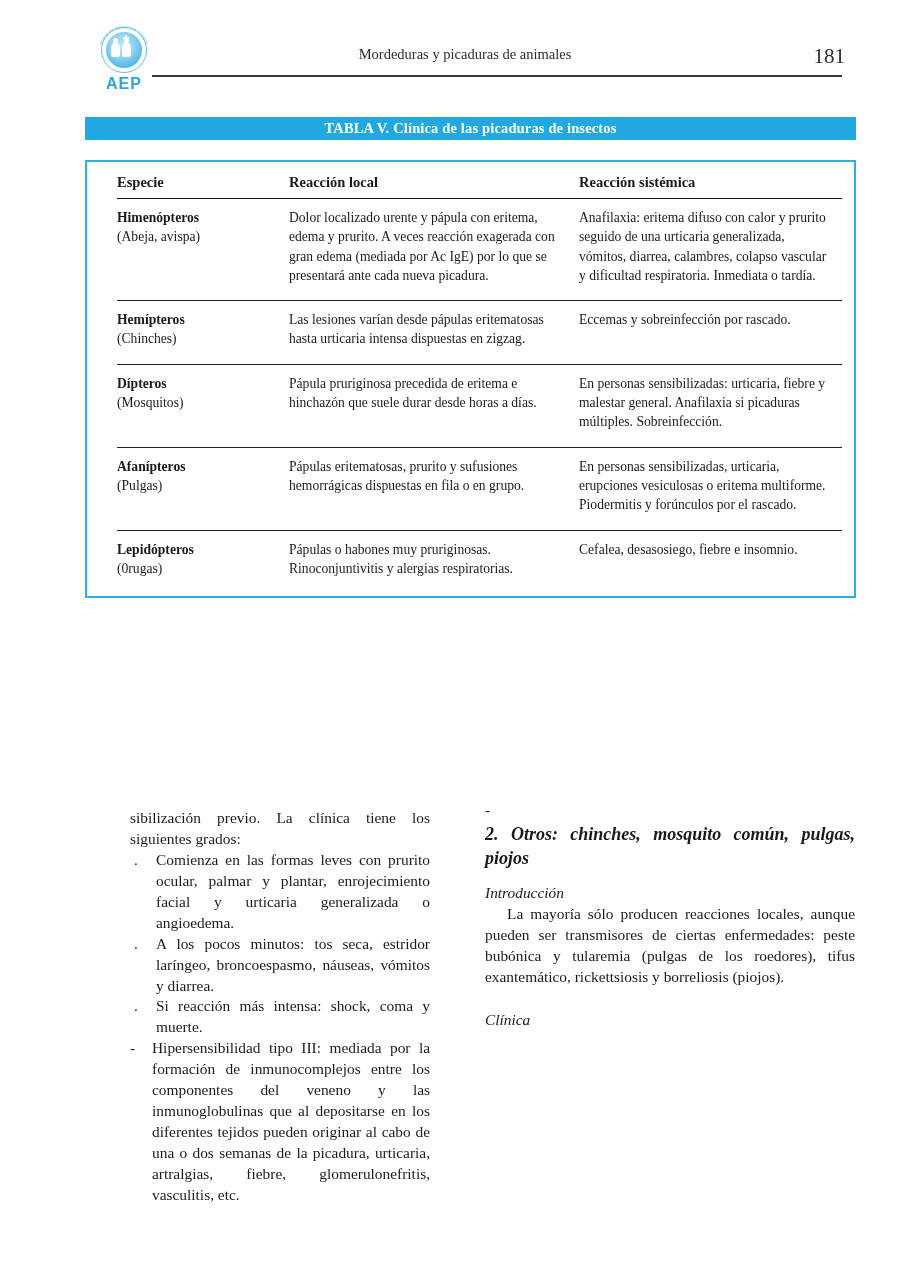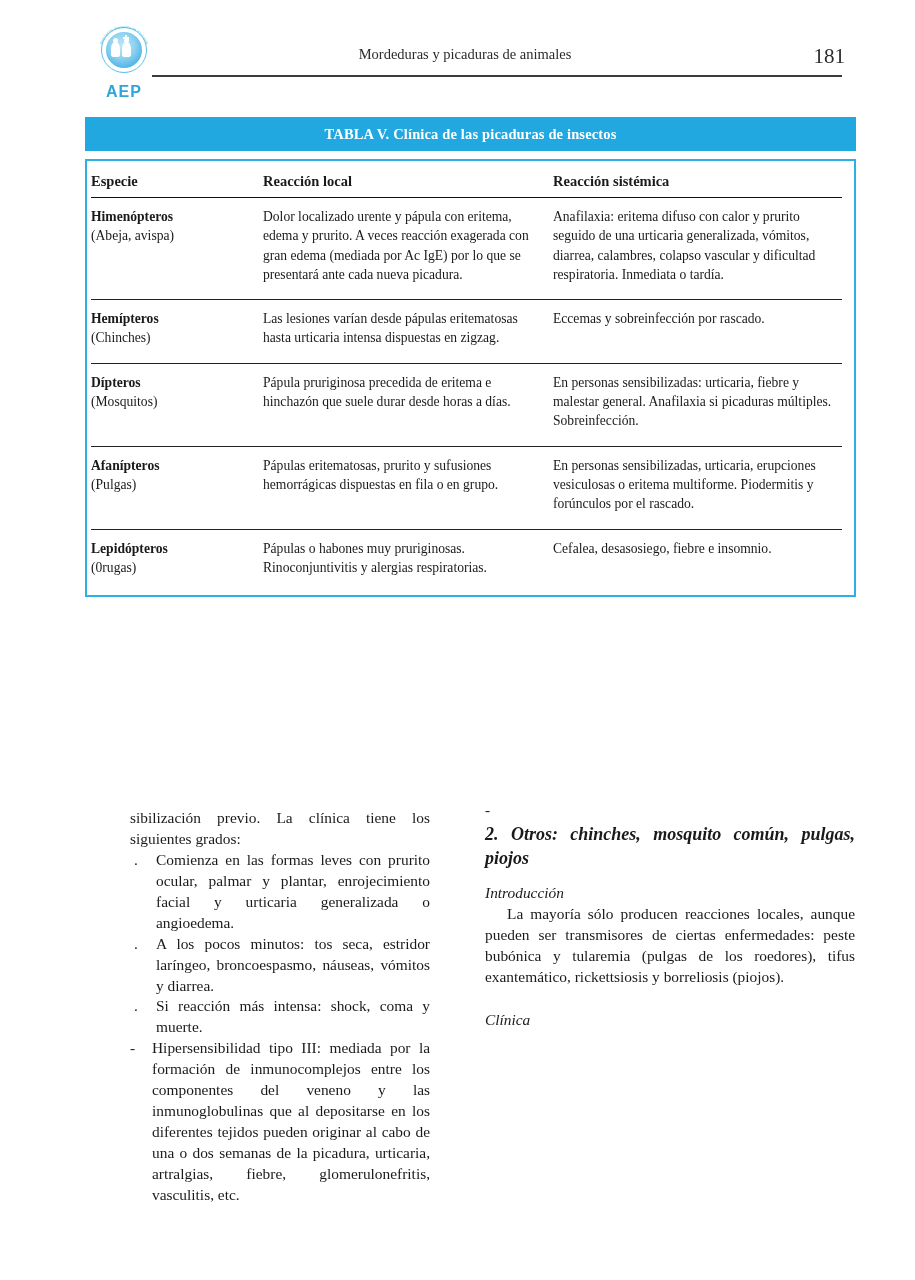--- a/index.html
+++ b/index.html
@@ -77,21 +77,21 @@
     pointer-events: none;
   }
   .logo-arc-text text {
     font-family: "Liberation Sans", sans-serif;
     font-size: 3.4px;
     fill: #4db4e0;
     letter-spacing: 0.25px;
   }
   #aep-wordmark {
     position: absolute;
-    left: 0; top: 56px;
+    left: 0; top: 48px;
     width: 64px;
     text-align: center;
     font-family: "Liberation Sans", sans-serif;
     font-weight: bold;
     font-size: 16px;
     letter-spacing: 1px;
     color: #2fa4d8;
   }
   #running-title {
     position: absolute;
@@ -115,38 +115,38 @@
     background: #3b3b3b;
   }
 
   
   #table-block {
     position: absolute;
     left: 85px; top: 117px;
     width: 771px;
   }
   #table-caption-bar {
-    height: 34px;
+    height: 23px;
     background: #22a8e0;
     display: flex;
     align-items: center;
     justify-content: center;
   }
   #table-caption-text {
     color: #ffffff;
     font-weight: bold;
     font-size: 14.5px;
     letter-spacing: 0.15px;
   }
   #table-frame {
-    margin-top: 8px;
+    margin-top: 20px;
     border: 2px solid #2bb0e3;
     box-sizing: border-box;
     background: #ffffff;
-    padding: 10px 12px 14px 4px;
+    padding: 10px 12px 14px 30px;
   }
   table.clinic {
     width: 100%;
     border-collapse: collapse;
     table-layout: fixed;
   }
   table.clinic col.c1 { width: 172px; }
   table.clinic col.c2 { width: 290px; }
   table.clinic col.c3 { width: auto; }
   table.clinic thead th {

